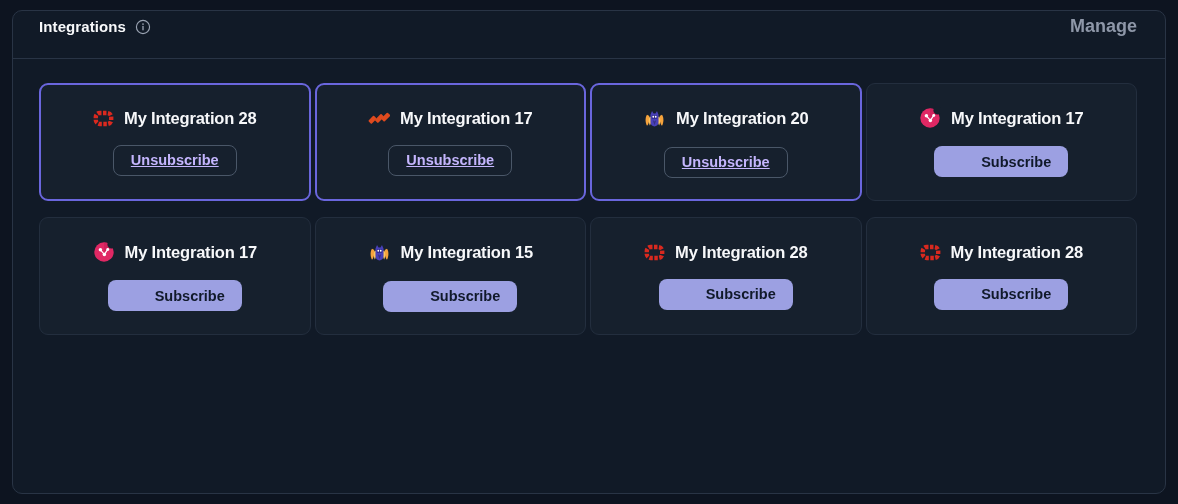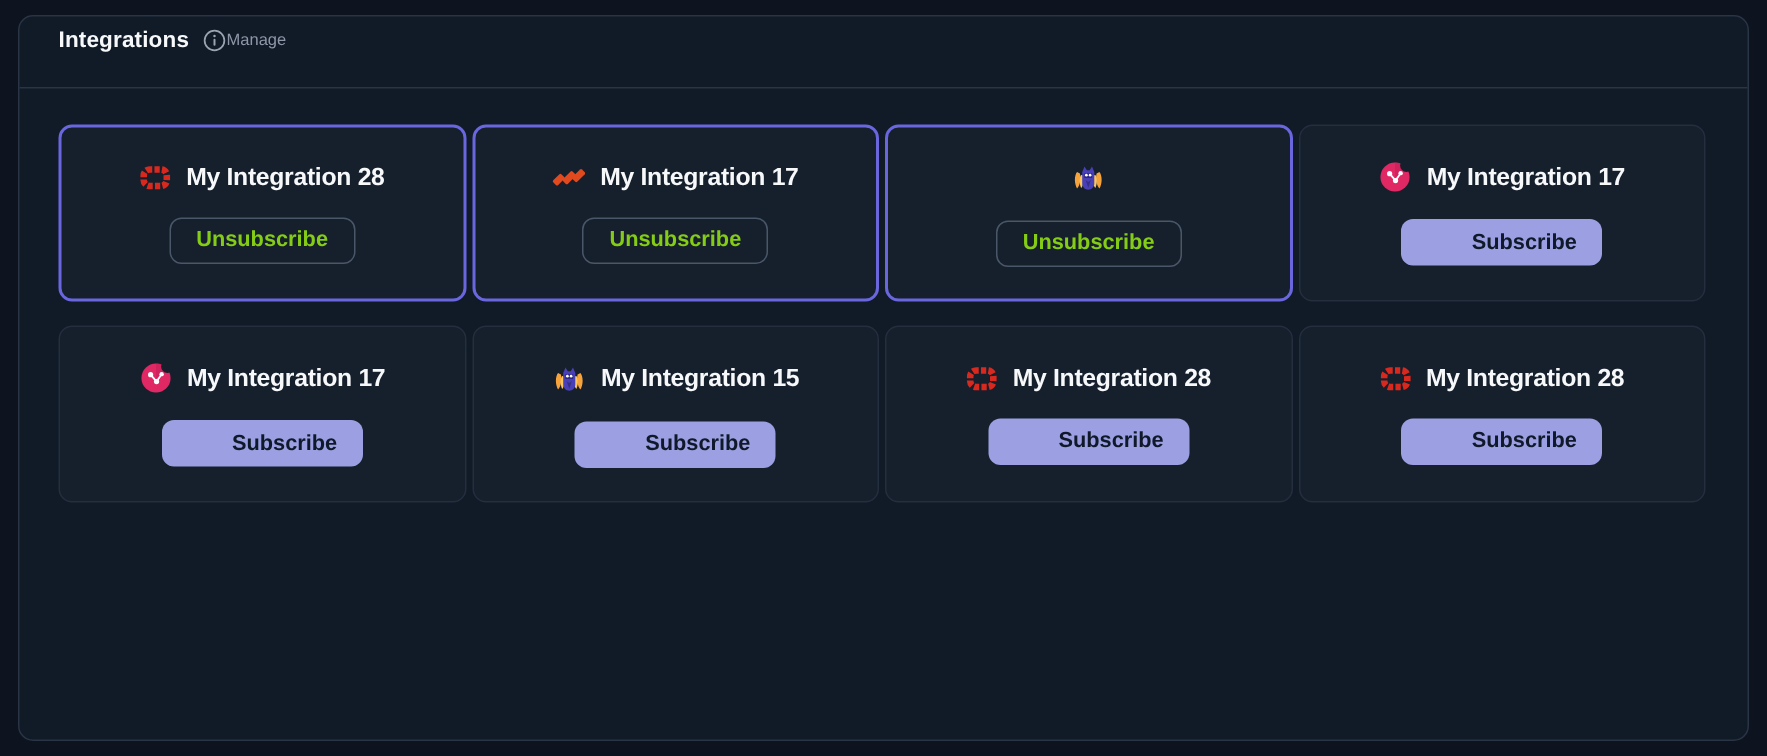--- a/index.html
+++ b/index.html
@@ -12,33 +12,33 @@
   }
   .panel {
     position:absolute; left:12px; top:10px;
     width:1154px; height:484px;
     background:var(--panel-bg,#111a27);
     border:1px solid var(--panel-border,#293445);
     border-radius:10px;
   }
   .panel-header {
     height:48px;
-    display:flex; align-items:center; 
+    display:flex; align-items:center; justify-content:space-between;
     padding:0 28px 16px 26px;
     border-bottom:1px solid var(--panel-border,#293445);
   }
   .header-left { display:flex; align-items:center; gap:9px; }
   .panel-title {
     color:var(--title-text,#f7f8fa);
     font-size:15px; font-weight:700; letter-spacing:.1px;
   }
   .info-btn { display:flex; align-items:center; cursor:pointer; }
   .manage {
     color:var(--muted-text,#8e97a8);
-    font-size:11px; font-weight:400; cursor:pointer;
+    font-size:18px; font-weight:700; cursor:pointer;
   }
   .grid {
     display:grid;
     grid-template-columns:repeat(4,1fr);
     gap:16px 4px;
     padding:24px 28px 26px 26px;
   }
   .card {
     height:118px;
     background:var(--card-bg,#16202d);
@@ -53,22 +53,23 @@
   .icon-wrap { display:flex; align-items:center; }
   .card-title {
     color:var(--title-text,#f7f8fa);
     font-size:16.5px; font-weight:700; letter-spacing:-.2px;
   }
   .card-btn {
     font-family:inherit; font-size:14.5px; font-weight:700;
     height:31px; padding:0 17px; border-radius:8px; cursor:pointer;
   }
   .btn-outline {
-    background:transparent; color:#84cc16;
+    background:transparent; color:#c4b5fd;
     border:1px solid var(--unsubscribe-btn-border,#4a5768);
+    text-decoration:underline;
   }
   .btn-filled {
     background:var(--subscribe-btn-bg,#9ca0e2);
     color:var(--subscribe-btn-text,#10192a);
     border:none;
     padding-left:47px;
   }
 </style>
 </head>
 <body>
@@ -129,20 +130,21 @@
           <path d="M7 10 C5.6 12.3 5.7 16.2 7.1 19.2 C8.6 17.2 9.1 13 8.6 10.4 Z" fill="#fbc55f"></path>
           <path d="M17 10 C18.4 12.3 18.3 16.2 16.9 19.2 C15.4 17.2 14.9 13 15.4 10.4 Z" fill="#fbc55f"></path>
           <path d="M7.8 8 L9.4 4.2 L11 6.8 L13 6.8 L14.6 4.2 L16.2 8 L16.2 16 C16.2 18.6 14.2 20.3 12 20.3 C9.8 20.3 7.8 18.6 7.8 16 Z" style="fill:var(--mascot-purple,#4840b8)"></path>
           <path d="M9.3 8.8 h5.4 v3.4 h-5.4 z" fill="#2c2683"></path>
           <circle cx="10.7" cy="10.2" r="0.95" fill="#ffffff"></circle>
           <circle cx="13.3" cy="10.2" r="0.95" fill="#ffffff"></circle>
           <path d="M10.2 13.5 L12 15 L13.8 13.5 L12 19 Z" fill="#37307f"></path>
         </svg>
 
       </span>
+      <span class="card-title">My Integration 20</span>
     </div>
     <button class="card-btn btn-outline">Unsubscribe</button>
   </div>
 
   <div class="card">
     <div class="title-row">
       <span class="icon-wrap">
 
         <svg viewBox="0 0 24 24" width="22" height="22">
           <circle cx="12" cy="12" r="10.6" style="fill:var(--pink-icon,#e02864)"></circle>

